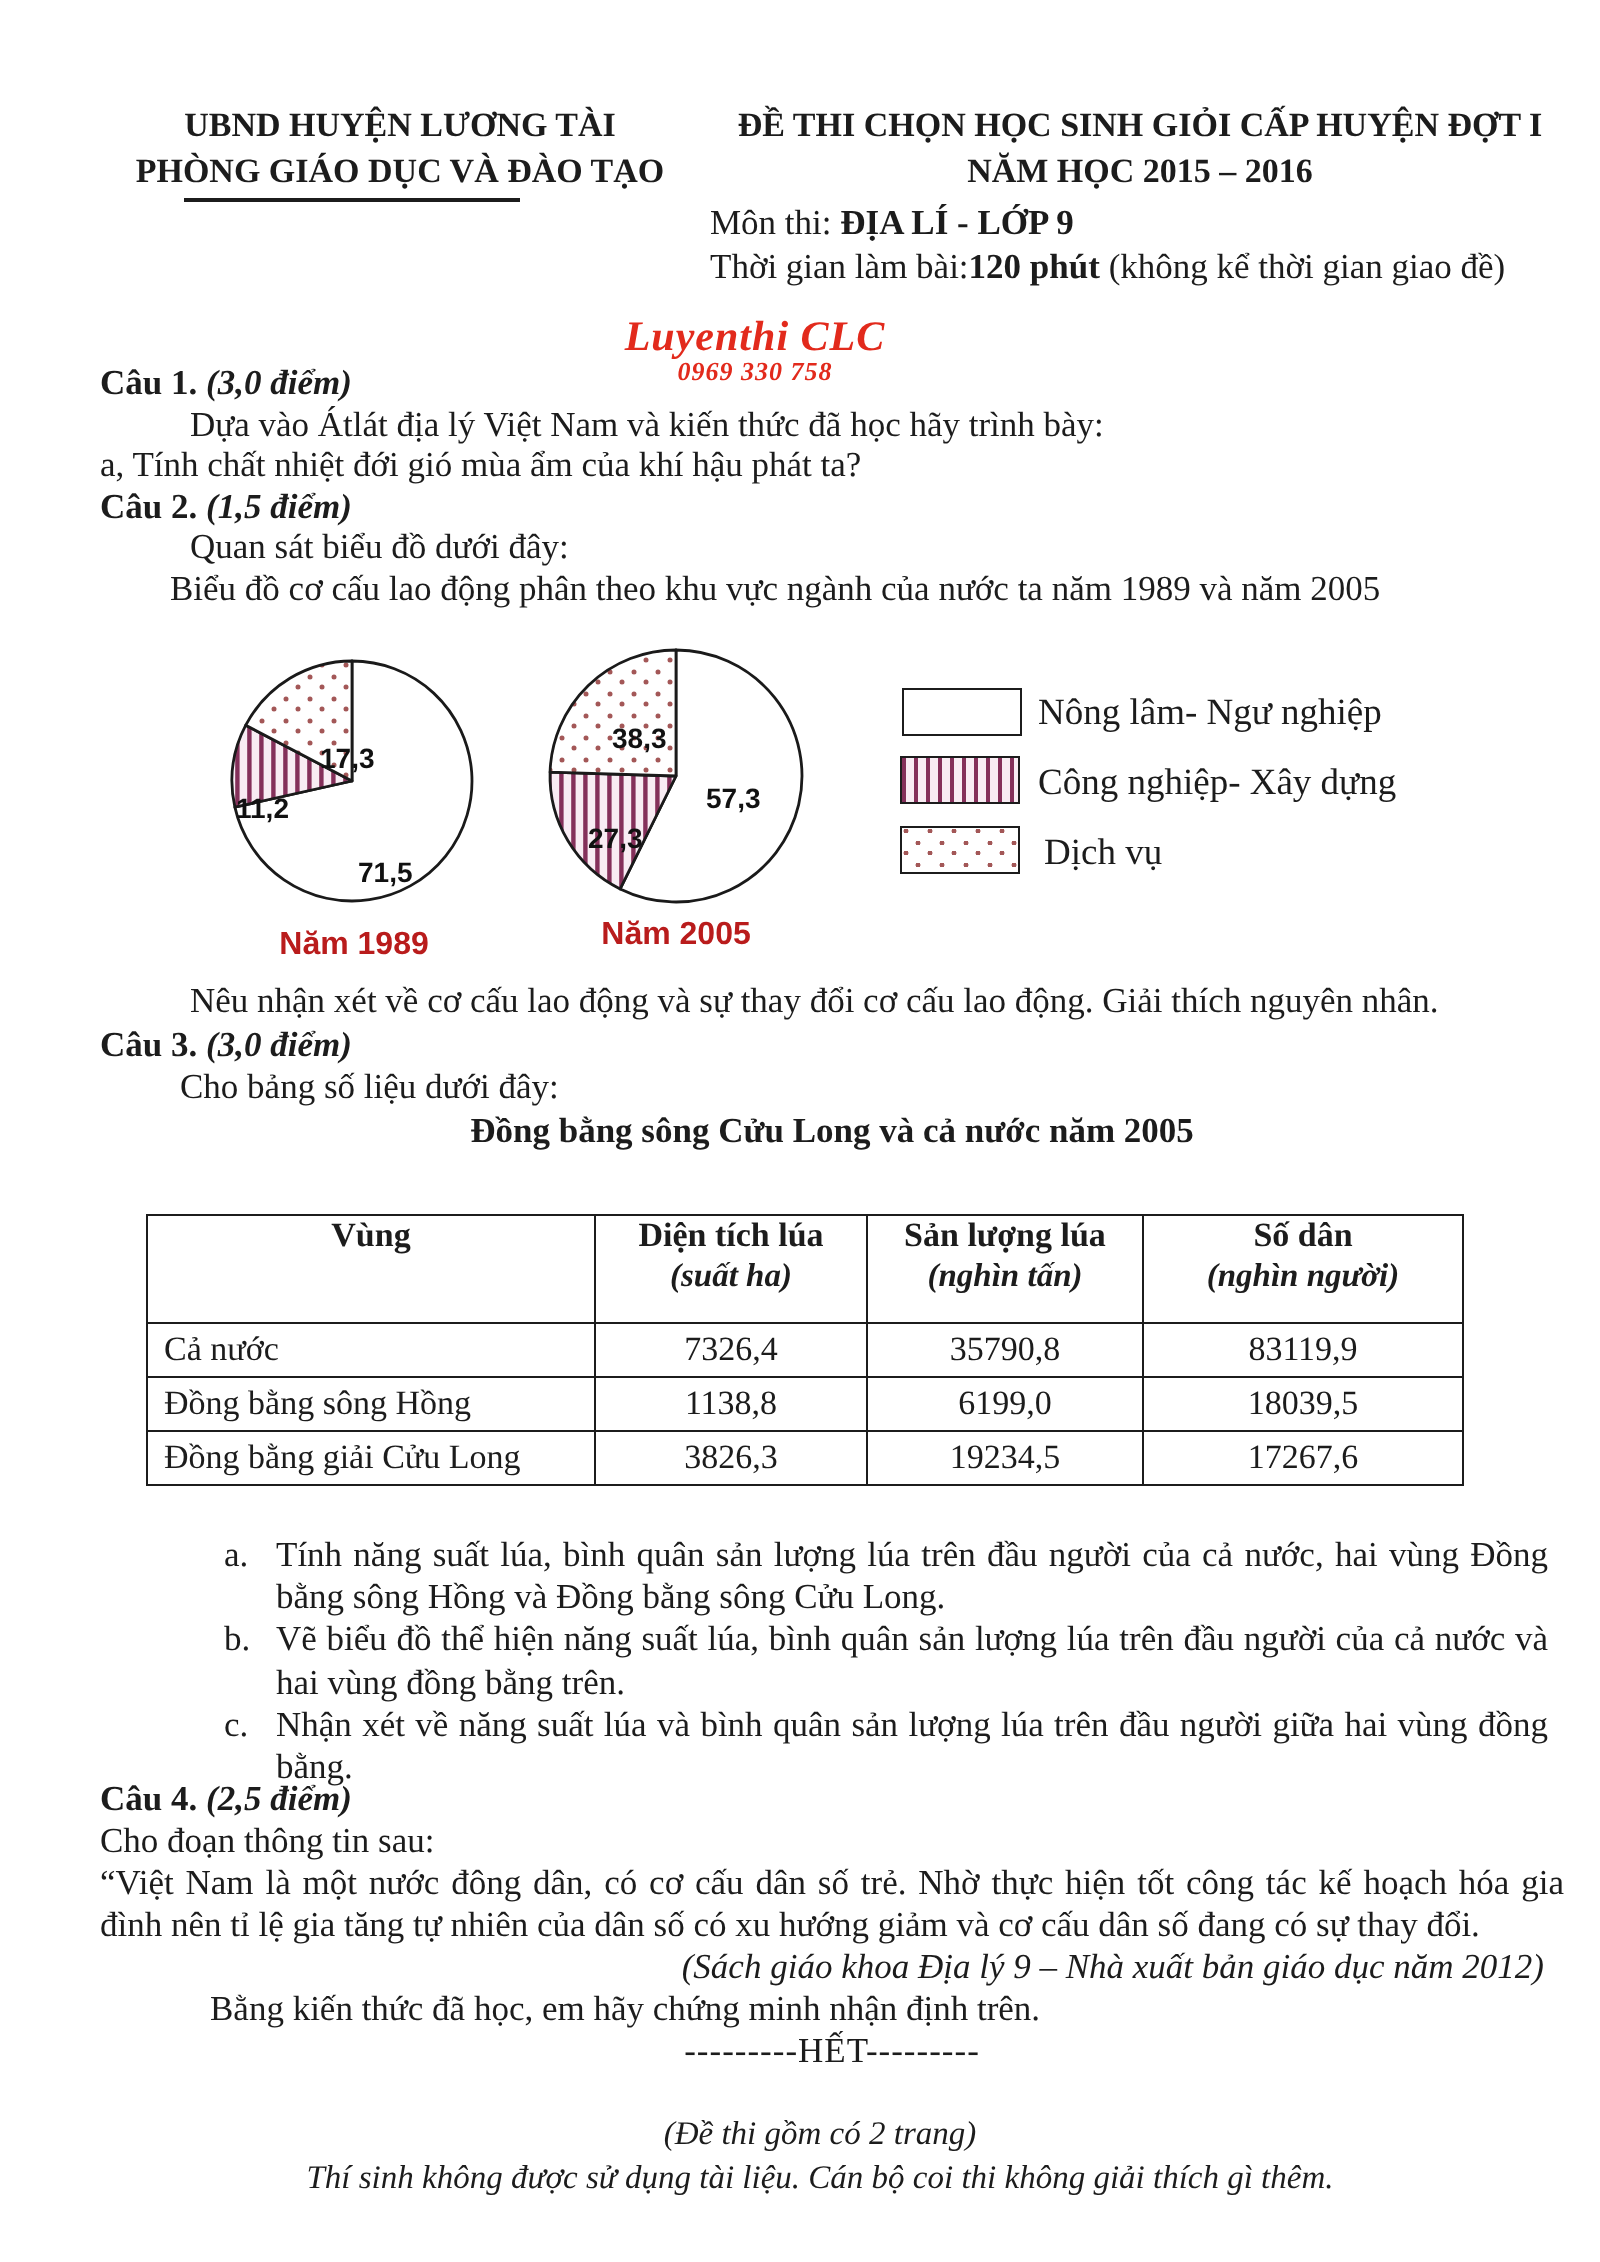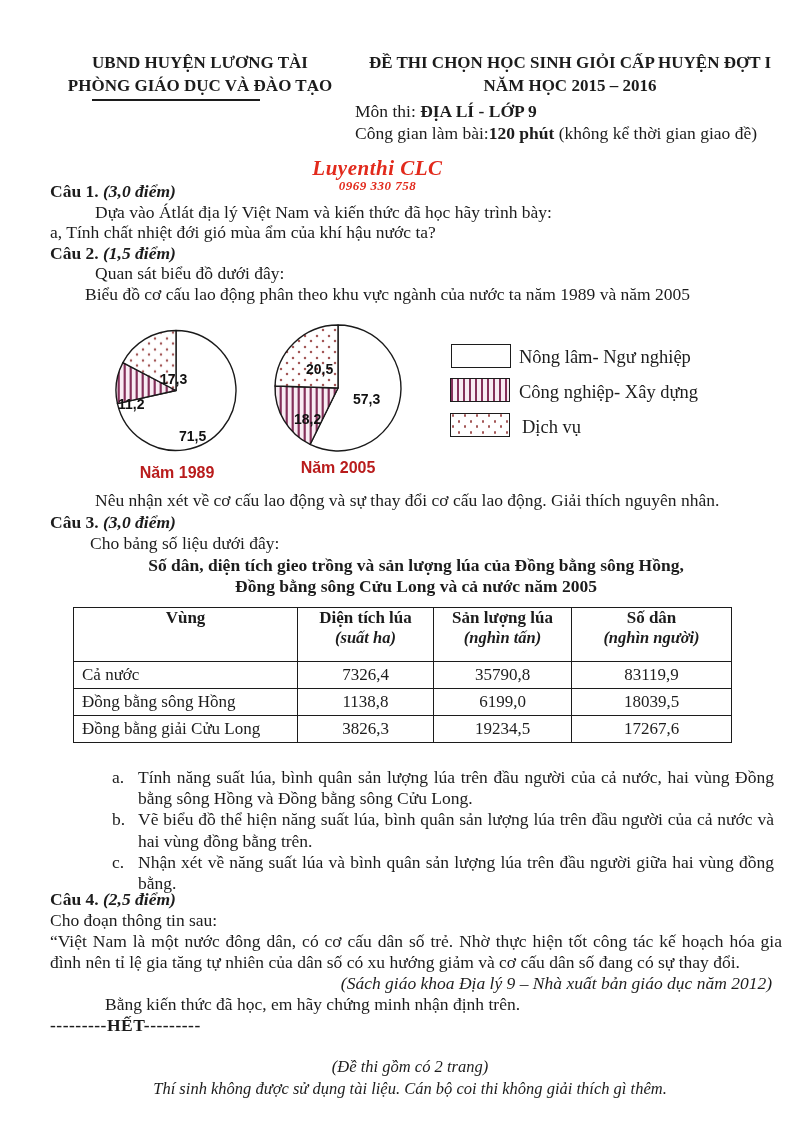--- a/index.html
+++ b/index.html
@@ -52,21 +52,21 @@
   .items{left:112px;top:767px;width:662px;line-height:21.2px;}
   .item{display:flex;}
   .item-label{width:26px;flex:0 0 26px;}
   .item-text{flex:1;text-align:justify;}
 
   
   .q4blk{left:50px;top:889px;width:732px;line-height:21px;}
   .quote{text-align:justify;}
   .source{text-align:right;font-style:italic;padding-right:10px;}
   .task{padding-left:55px;}
-  .het{text-align:left;font-weight:bold;letter-spacing:.5px;}
+  .het{text-align:center;font-weight:normal;letter-spacing:.5px;}
 
   
   .footer{left:50px;top:1056px;width:720px;text-align:center;font-style:italic;font-size:16.5px;line-height:22px;}
 </style>
 </head>
 <body>
 
 <svg width="0" height="0" style="position:absolute">
   <defs>
     <pattern id="pat-stripe" width="6" height="6" patternUnits="userSpaceOnUse">
@@ -88,32 +88,32 @@
 <div class="abs hdr-rule"></div>
 
 <div class="abs hdr-right">
   <div>ĐỀ THI CHỌN HỌC SINH GIỎI CẤP HUYỆN ĐỢT I</div>
   <div>NĂM HỌC 2015 – 2016</div>
 </div>
 <div class="abs monthi">
   <span>Môn thi: </span><span class="b">ĐỊA LÍ - LỚP 9</span>
 </div>
 <div class="abs thoigian">
-  <span>Công gian làm bài:</span><span class="b">120 phút</span><span> (không kể thời gian giao đề)</span>
+  <span>Thời gian làm bài:</span><span class="b">120 phút</span><span> (không kể thời gian giao đề)</span>
 </div>
 
 <div class="abs logo">
   <div class="logo-name">Luyenthi CLC</div>
   <div class="logo-phone">0969 330 758</div>
 </div>
 
 <div class="abs q12">
   <div class="line"><span class="b">Câu 1.</span><span class="bi"> (3,0 điểm)</span></div>
   <div class="line ind45">Dựa vào Átlát địa lý Việt Nam và kiến thức đã học hãy trình bày:</div>
-  <div class="line">a, Tính chất nhiệt đới gió mùa ẩm của khí hậu nước ta?</div>
+  <div class="line">a, Tính chất nhiệt đới gió mùa ẩm của khí hậu phát ta?</div>
   <div class="line"><span class="b">Câu 2.</span><span class="bi"> (1,5 điểm)</span></div>
   <div class="line ind45">Quan sát biểu đồ dưới đây:</div>
   <div class="line ind35">Biểu đồ cơ cấu lao động phân theo khu vực ngành của nước ta năm 1989 và năm 2005</div>
 </div>
 
 <svg class="abs" style="left:112px;top:328px" width="128" height="125" viewBox="-64 -62.5 128 125">
   <g stroke="#1a1a1a" stroke-width="1.4" stroke-linejoin="round">
     <path d="M0,0 L0,-60 A60,60 0 1 1 -58.56,13.08 Z" fill="#ffffff"></path>
     <path d="M0,0 L-58.56,13.08 A60,60 0 0 1 -53.12,-27.89 Z" fill="url(#pat-stripe)"></path>
     <path d="M0,0 L-53.12,-27.89 A60,60 0 0 1 0,-60 Z" fill="url(#pat-dot)"></path>
@@ -124,39 +124,38 @@
   <g stroke="#1a1a1a" stroke-width="1.4" stroke-linejoin="round">
     <path d="M0,0 L0,-63 A63,63 0 1 1 -27.92,56.48 Z" fill="#ffffff"></path>
     <path d="M0,0 L-27.92,56.48 A63,63 0 0 1 -62.97,-1.98 Z" fill="url(#pat-stripe)"></path>
     <path d="M0,0 L-62.97,-1.98 A63,63 0 0 1 0,-63 Z" fill="url(#pat-dot)"></path>
   </g>
 </svg>
 
 <span class="pie-label" style="left:160px;top:371px">17,3</span>
 <span class="pie-label" style="left:118px;top:396px">11,2</span>
 <span class="pie-label" style="left:179px;top:428px">71,5</span>
-<span class="pie-label" style="left:306px;top:361px">20,5</span>
-<span class="pie-label" style="left:294px;top:411px">18,2</span>
+<span class="pie-label" style="left:306px;top:361px">38,3</span>
+<span class="pie-label" style="left:294px;top:411px">27,3</span>
 <span class="pie-label" style="left:353px;top:391px">57,3</span>
 
 <div class="pie-name" style="left:122px;top:464px">Năm 1989</div>
 <div class="pie-name" style="left:283px;top:459px">Năm 2005</div>
 
 <div class="lg-box" style="left:451px;top:344px"></div>
 <div class="lg-label" style="left:519px;top:345px">Nông lâm- Ngư nghiệp</div>
 <div class="lg-box lg-stripe" style="left:450px;top:378px"></div>
 <div class="lg-label" style="left:519px;top:380px">Công nghiệp- Xây dựng</div>
 <div class="lg-box lg-dot" style="left:450px;top:413px"></div>
 <div class="lg-label" style="left:522px;top:415px">Dịch vụ</div>
 
 <div class="abs q3blk">
   <div class="line ind45">Nêu nhận xét về cơ cấu lao động và sự thay đổi cơ cấu lao động. Giải thích nguyên nhân.</div>
   <div class="line"><span class="b">Câu 3.</span><span class="bi"> (3,0 điểm)</span></div>
   <div class="line ind40">Cho bảng số liệu dưới đây:</div>
-  <div class="tbl-title">Số dân, diện tích gieo trồng và sản lượng lúa của Đồng bằng sông Hồng,</div>
   <div class="tbl-title">Đồng bằng sông Cửu Long và cả nước năm 2005</div>
 </div>
 
 <table class="data">
   <colgroup>
       <col style="width:224px">
       <col style="width:136px">
       <col style="width:138px">
       <col style="width:160px">
     </colgroup>

